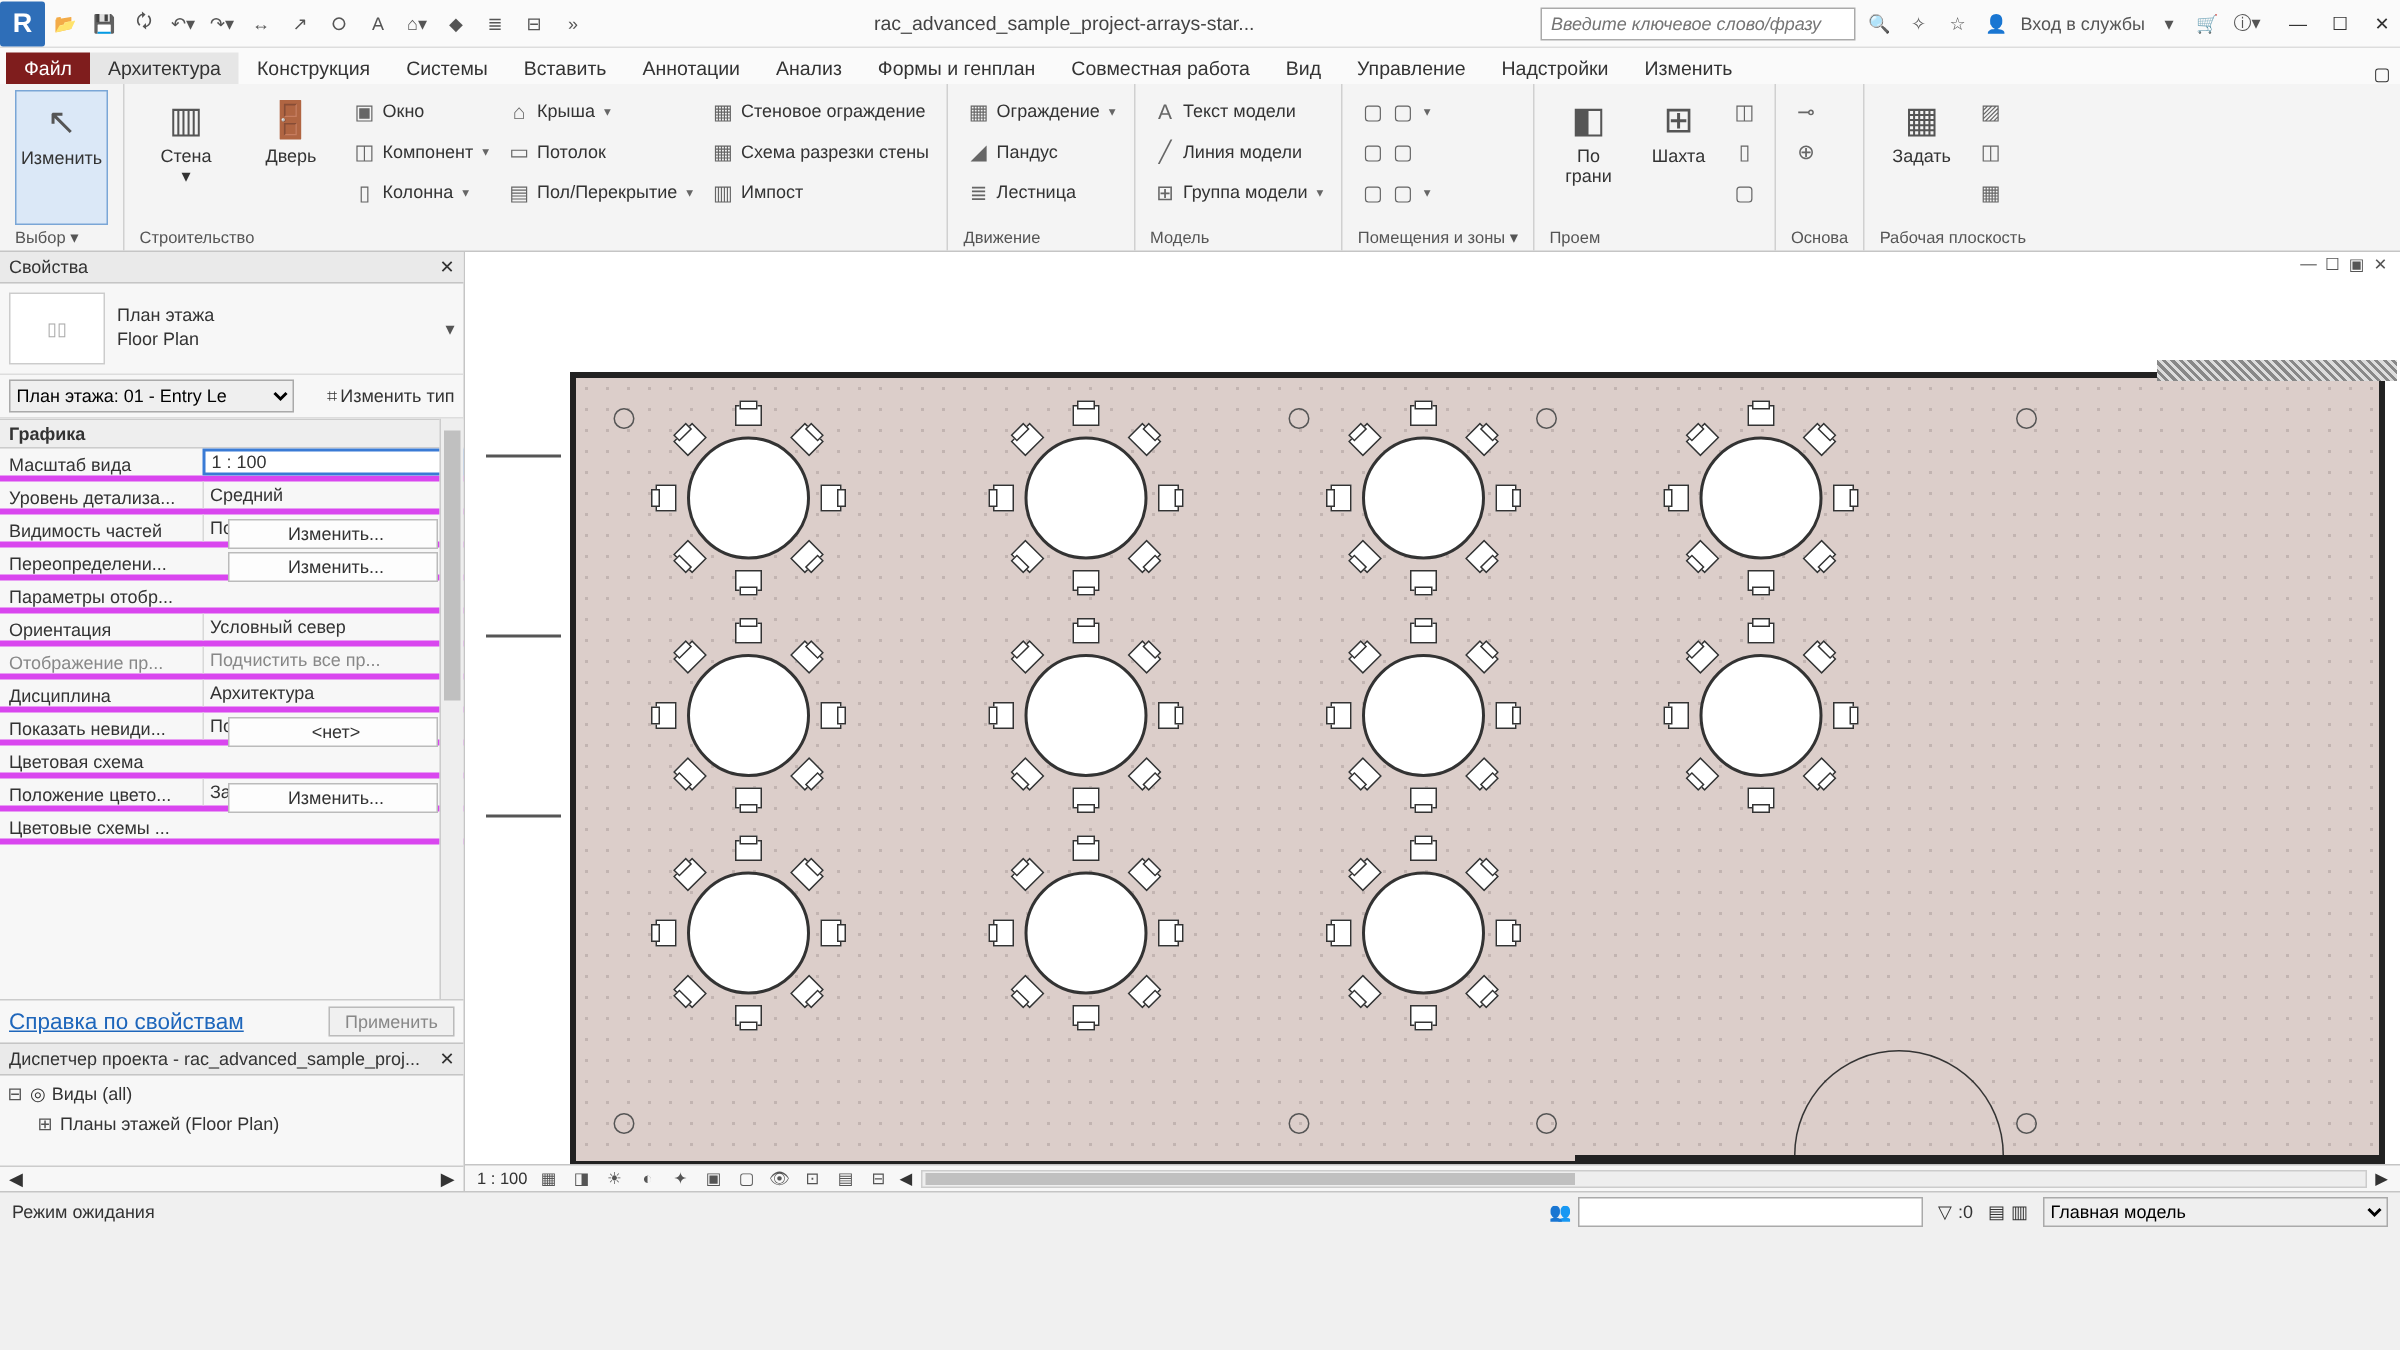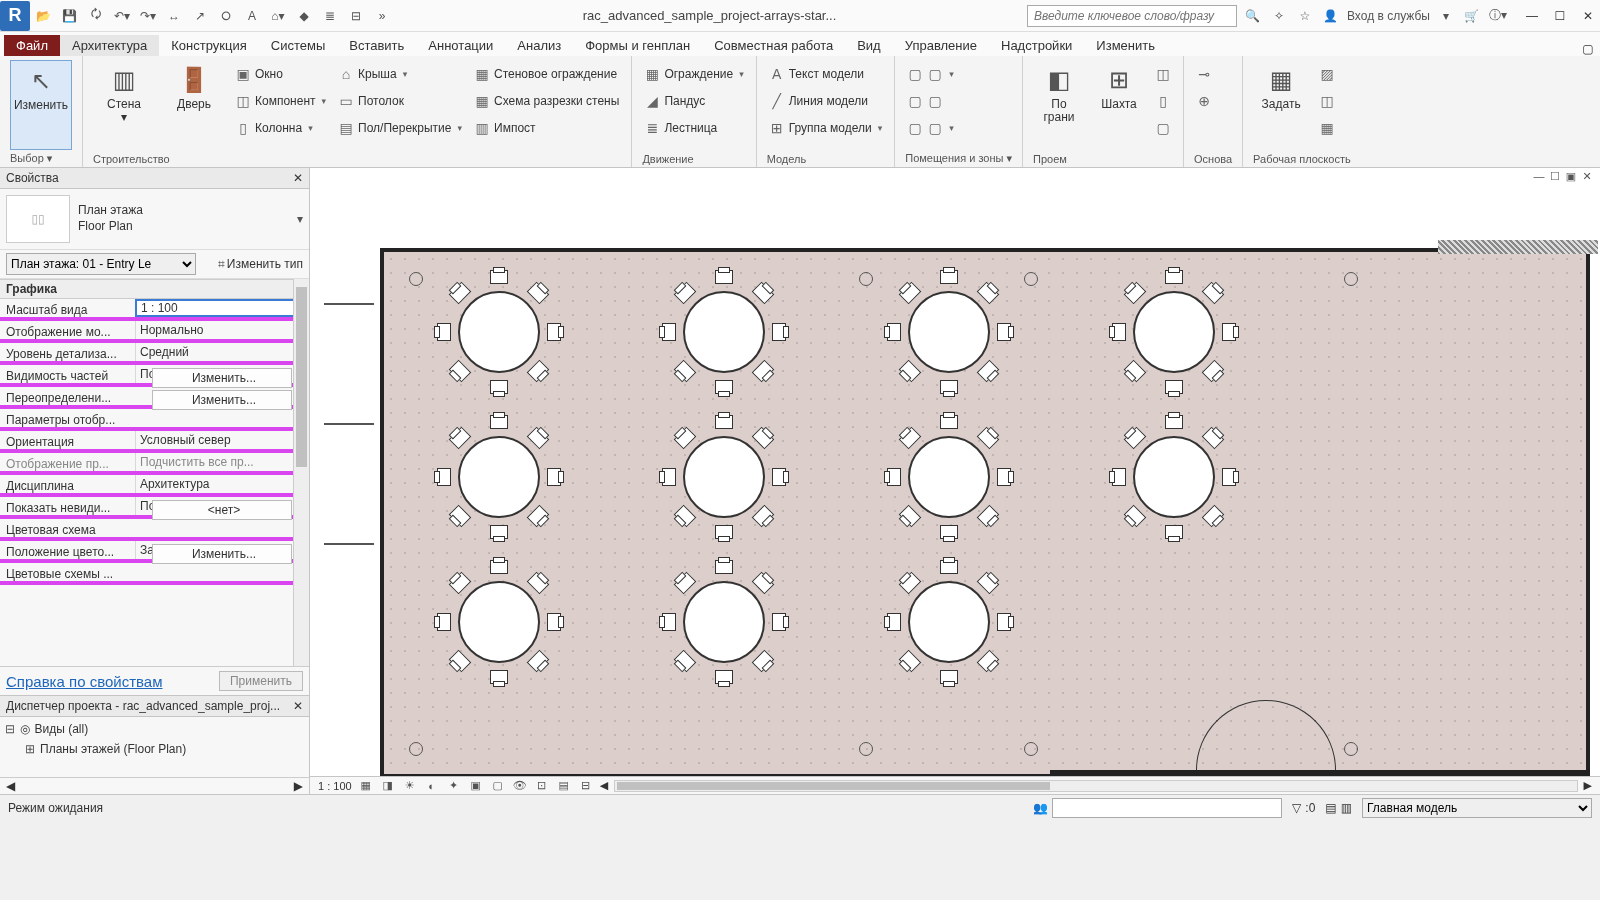--- a/index.html
+++ b/index.html
@@ -381,24 +381,20 @@
       <div class="grp-hdr">
           <span>Графика</span>
           <span>⌃</span>
         </div>
       <div class="props-table">
         <div class="prow">
             <div class="pk">Масштаб вида</div>
             <div class="pv sel">1 : 100</div>
           </div>
         <div class="prow">
-            <div class="pk">Отображение мо...</div>
-            <div class="pv">Нормально</div>
-          </div>
-        <div class="prow">
             <div class="pk">Уровень детализа...</div>
             <div class="pv">Средний</div>
           </div>
         <div class="prow">
             <div class="pk">Видимость частей</div>
             <div class="pv">Показать оригинал</div>
           </div>
         <div class="prow">
             <div class="pk">Переопределени...</div>
             <div class="pv btnlike">Изменить...</div>

